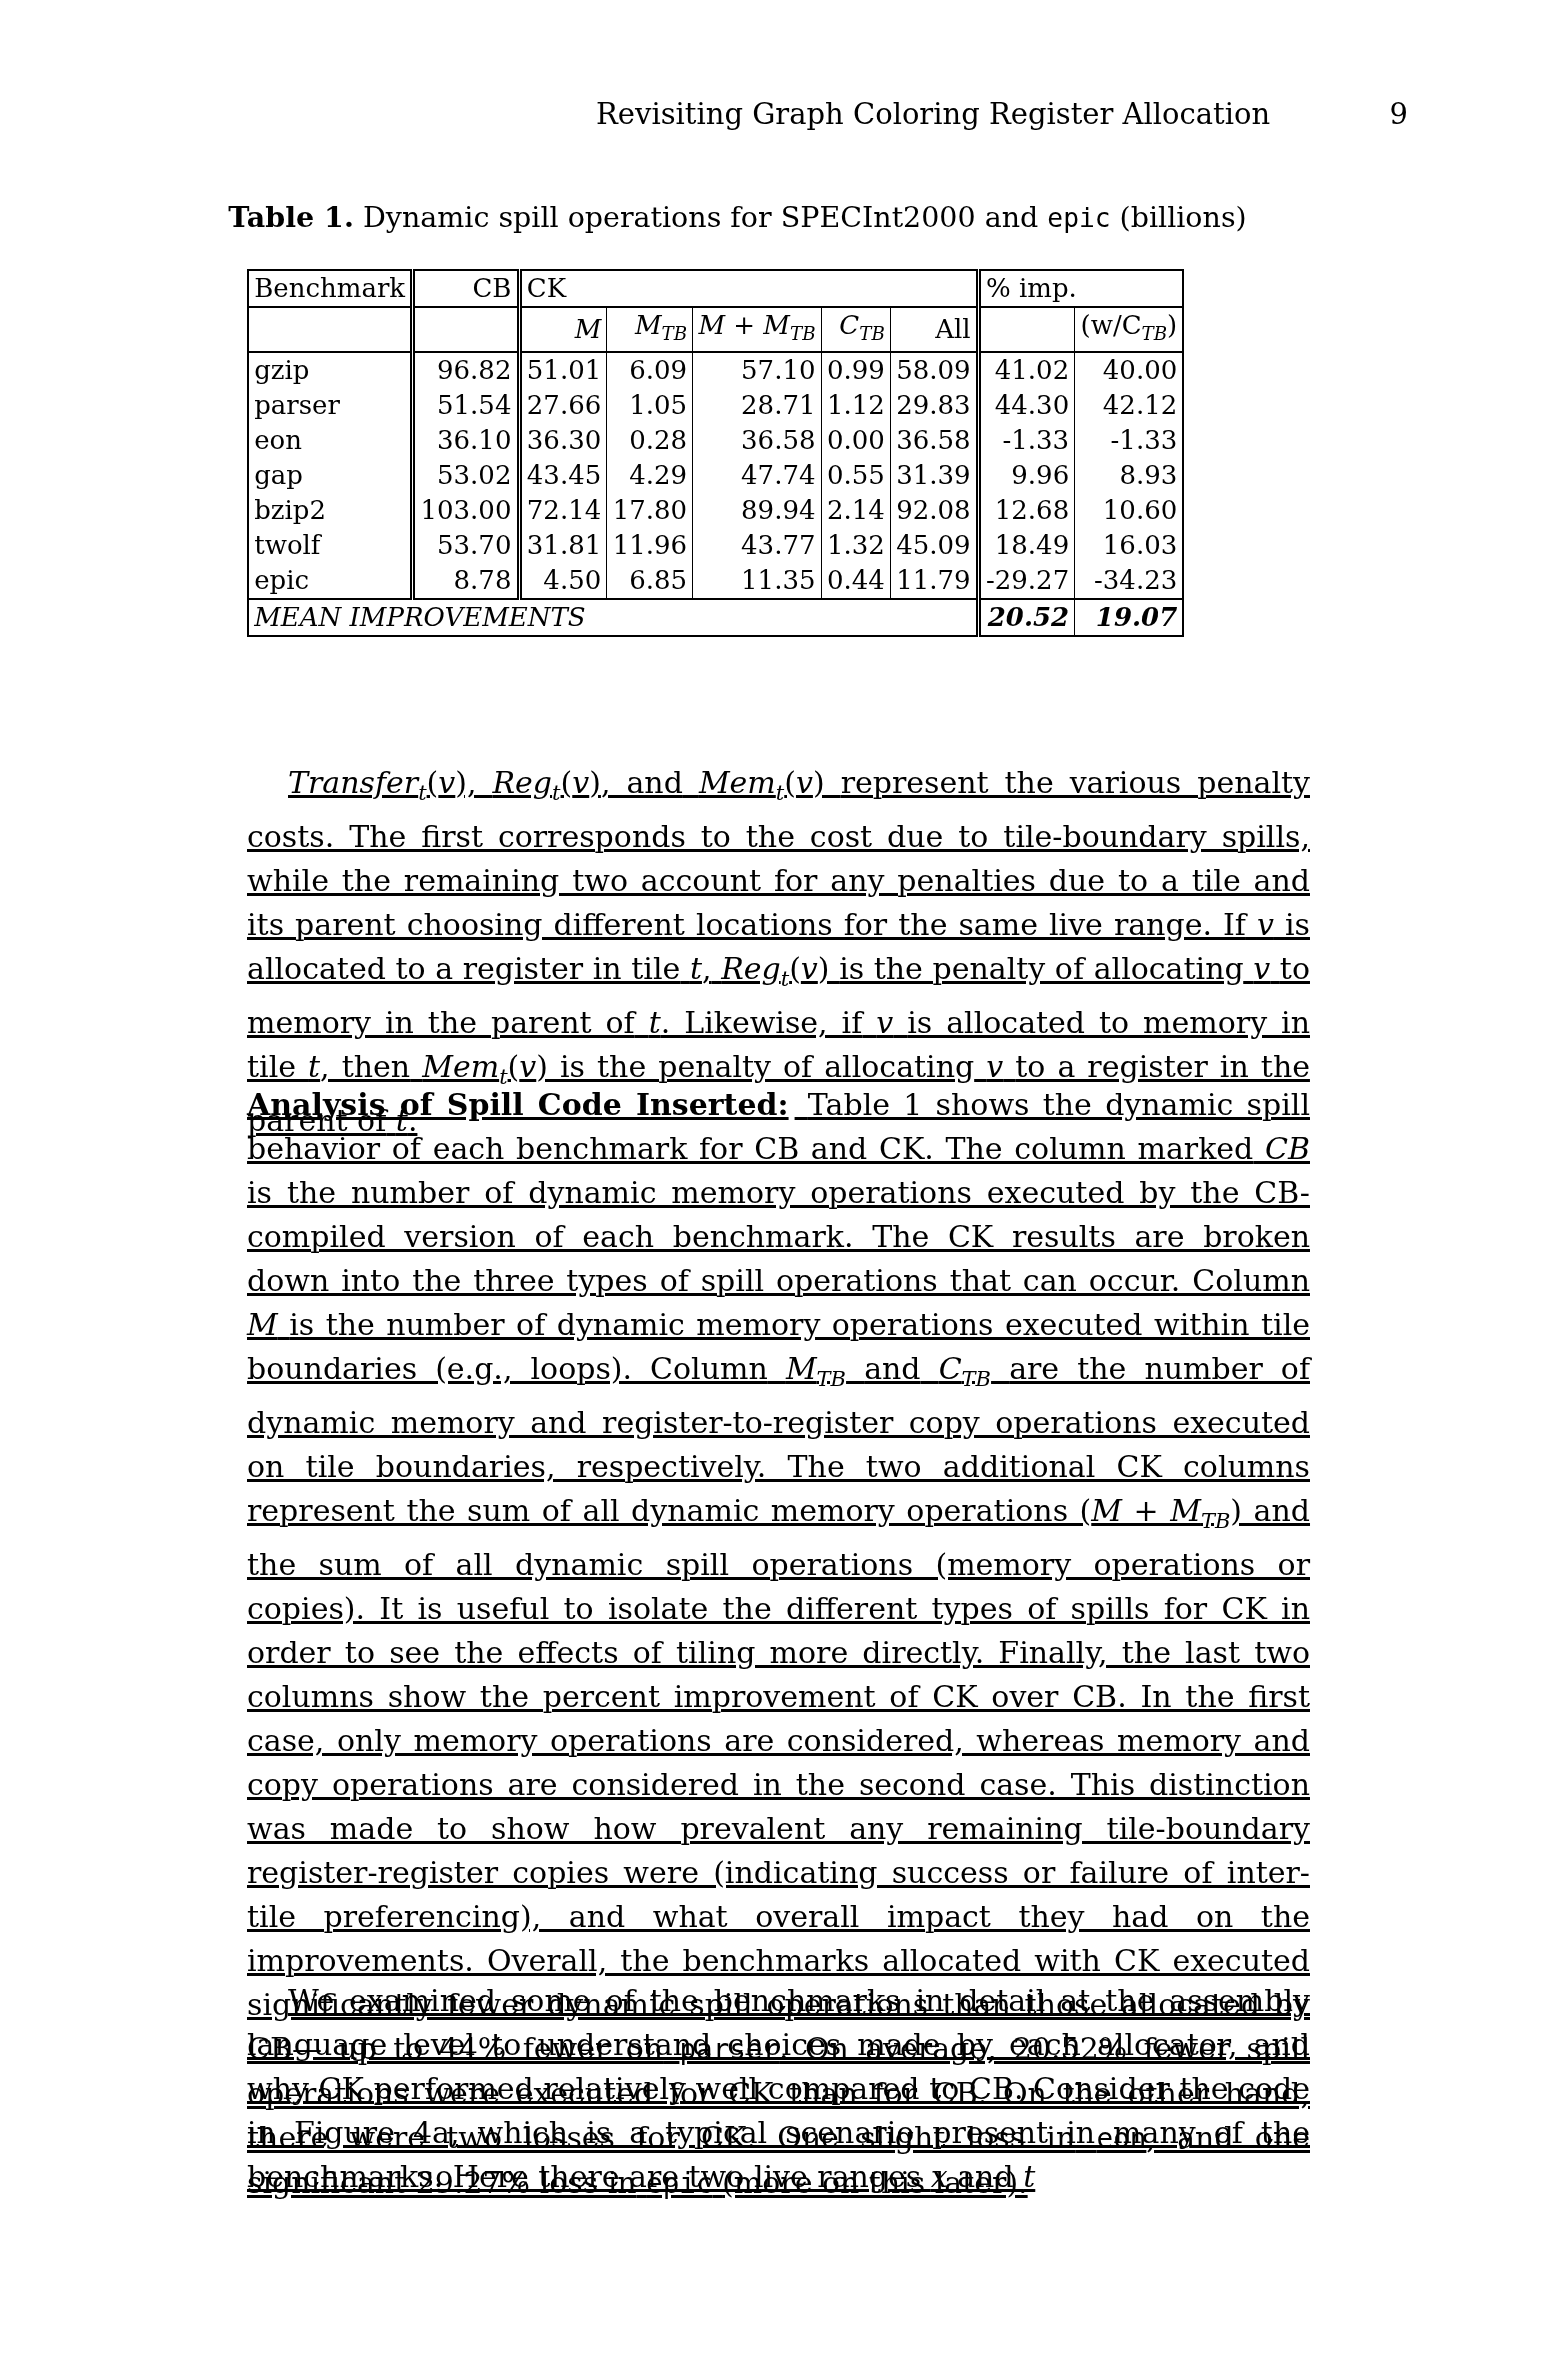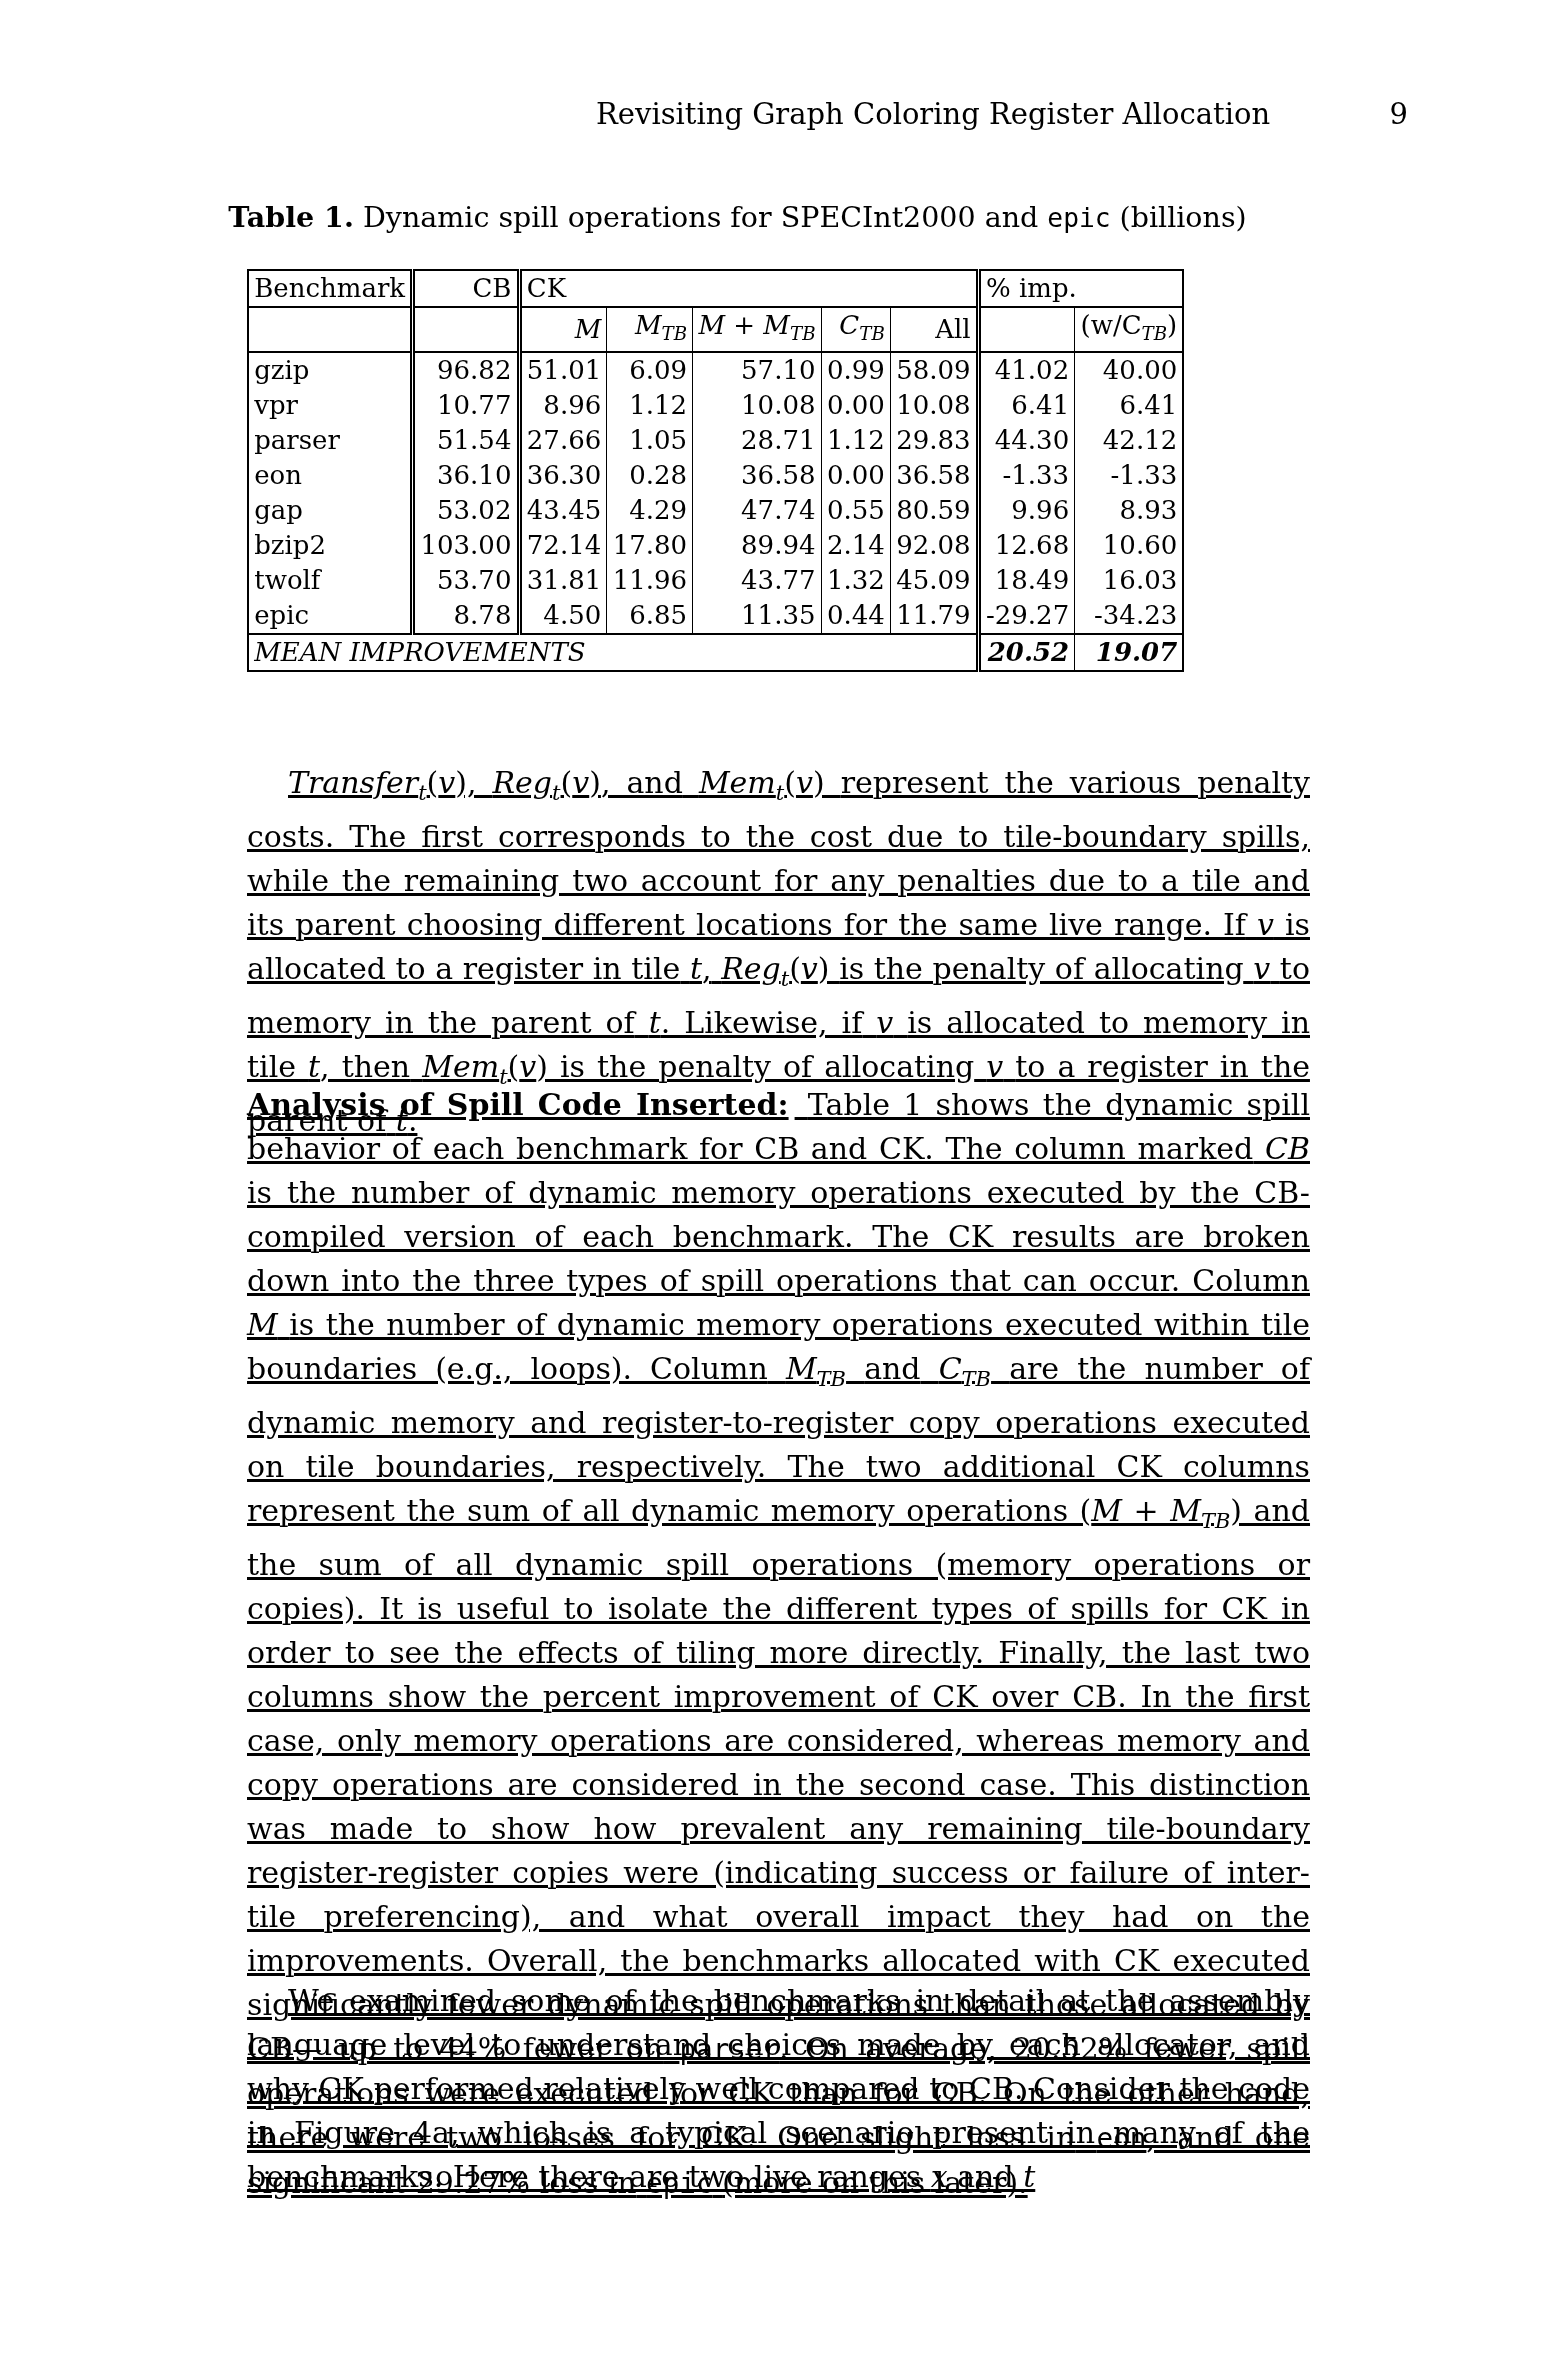--- a/index.html
+++ b/index.html
@@ -92,31 +92,20 @@
         <td class="num dbl-r">96.82</td>
         <td class="num vr">51.01</td>
         <td class="num vr">6.09</td>
         <td class="num vr">57.10</td>
         <td class="num vr">0.99</td>
         <td class="num dbl-r">58.09</td>
         <td class="num vr">41.02</td>
         <td class="num">40.00</td>
       </tr>
       <tr class="body-row">
-        <td class="lft dbl-r">vpr</td>
-        <td class="num dbl-r">10.77</td>
-        <td class="num vr">8.96</td>
-        <td class="num vr">1.12</td>
-        <td class="num vr">10.08</td>
-        <td class="num vr">0.00</td>
-        <td class="num dbl-r">10.08</td>
-        <td class="num vr">6.41</td>
-        <td class="num">6.41</td>
-      </tr>
-      <tr class="body-row">
         <td class="lft dbl-r">parser</td>
         <td class="num dbl-r">51.54</td>
         <td class="num vr">27.66</td>
         <td class="num vr">1.05</td>
         <td class="num vr">28.71</td>
         <td class="num vr">1.12</td>
         <td class="num dbl-r">29.83</td>
         <td class="num vr">44.30</td>
         <td class="num">42.12</td>
       </tr>
@@ -131,21 +120,21 @@
         <td class="num vr">-1.33</td>
         <td class="num">-1.33</td>
       </tr>
       <tr class="body-row">
         <td class="lft dbl-r">gap</td>
         <td class="num dbl-r">53.02</td>
         <td class="num vr">43.45</td>
         <td class="num vr">4.29</td>
         <td class="num vr">47.74</td>
         <td class="num vr">0.55</td>
-        <td class="num dbl-r">80.59</td>
+        <td class="num dbl-r">31.39</td>
         <td class="num vr">9.96</td>
         <td class="num">8.93</td>
       </tr>
       <tr class="body-row">
         <td class="lft dbl-r">bzip2</td>
         <td class="num dbl-r">103.00</td>
         <td class="num vr">72.14</td>
         <td class="num vr">17.80</td>
         <td class="num vr">89.94</td>
         <td class="num vr">2.14</td>

